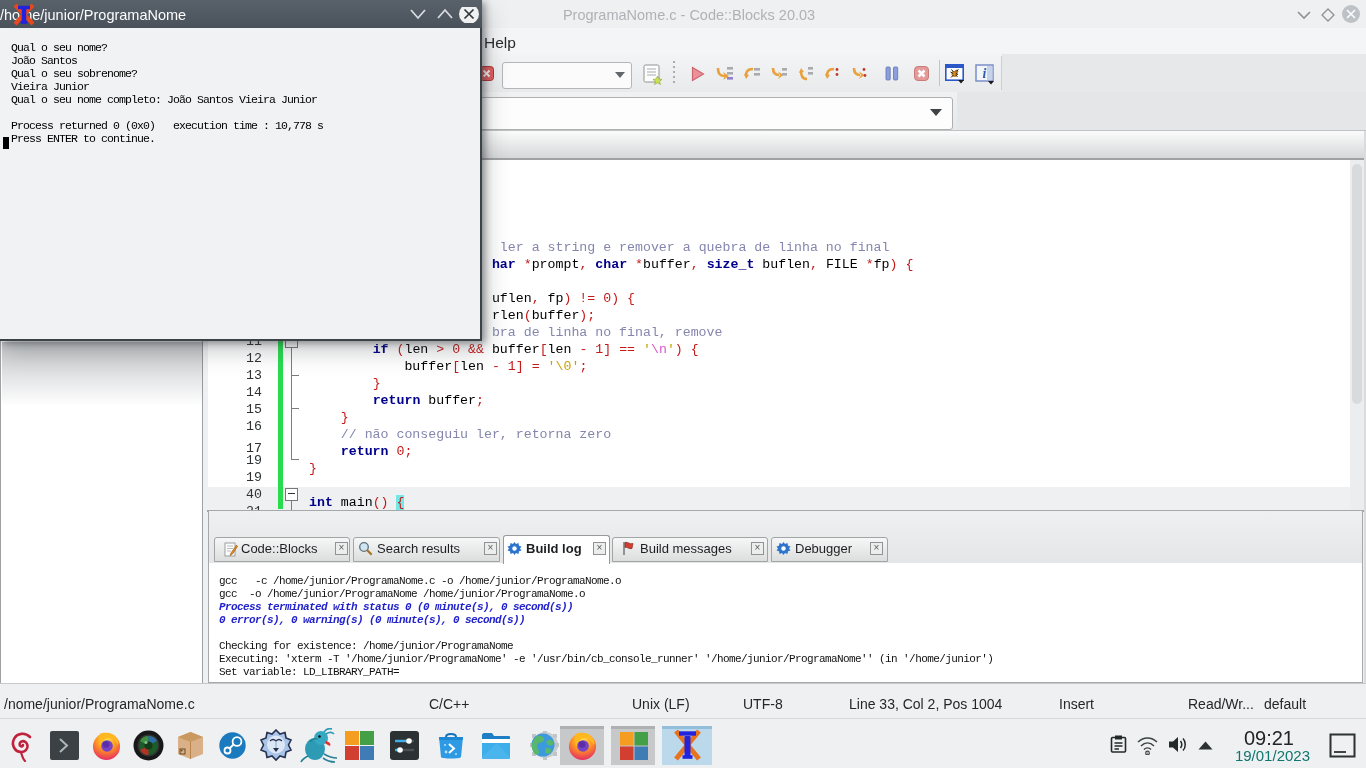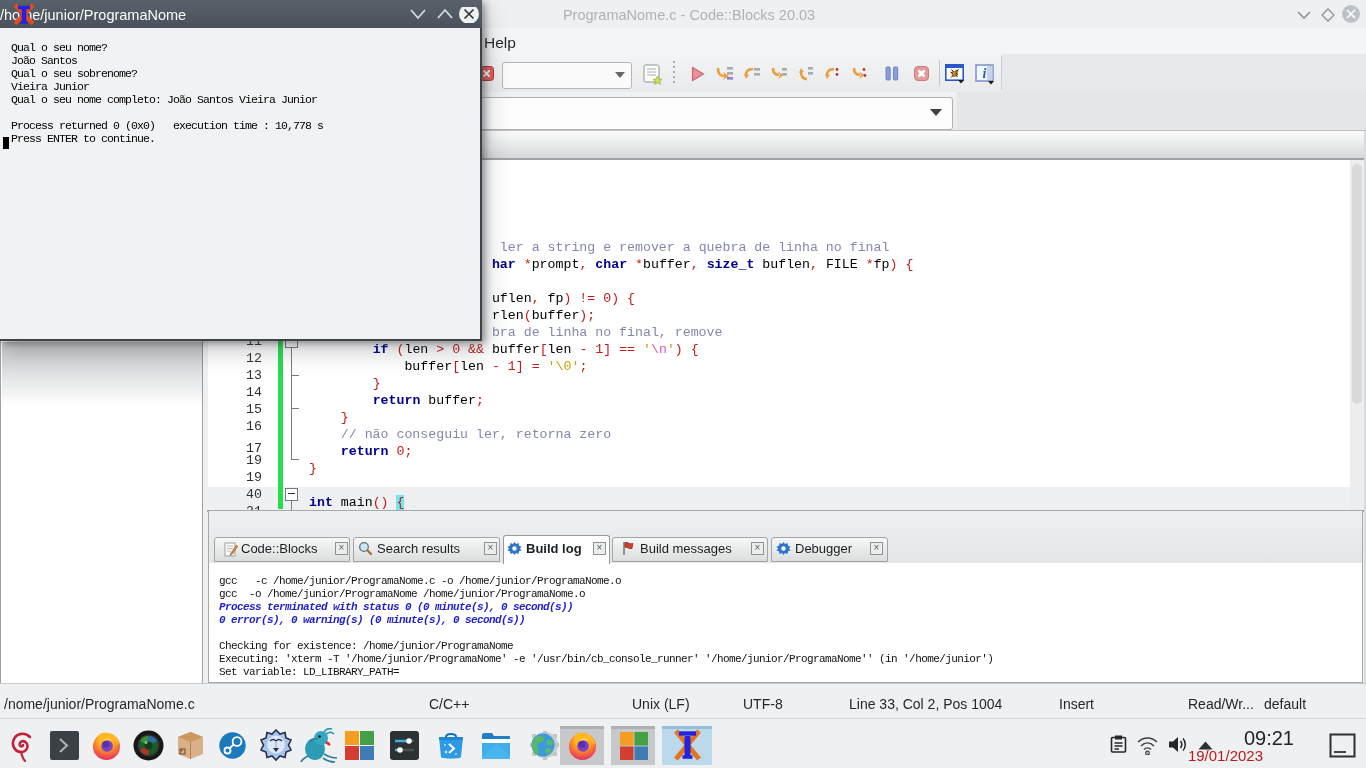--- a/index.html
+++ b/index.html
@@ -459,18 +459,18 @@
   </svg>
   <svg class="abs" style="left:1168px;top:735px" width="20" height="19" viewBox="0 0 20 19">
     <path d="M1 6.5 H5 L10 2 V17 L5 12.5 H1 Z" fill="#23282b"></path>
     <path d="M12.5 6 C14 8 14 11 12.5 13" stroke="#23282b" stroke-width="1.5" fill="none"></path>
     <path d="M15 3.5 C18 6.5 18 12.5 15 15.5" stroke="#23282b" stroke-width="1.5" fill="none"></path>
   </svg>
   <svg class="abs" style="left:1197px;top:740px" width="17" height="11" viewBox="0 0 17 11">
     <path d="M1.5 9.5 L8.5 1.5 L15.5 9.5 Z" fill="#2c3134"></path>
   </svg>
   <div class="abs" style="left:1174px;top:727px;width:120px;text-align:right;font-size:20px;color:#202427;">09:21</div>
-  <div class="abs" style="left:1143px;top:747px;width:120px;text-align:right;font-size:15px;color:#b91c1c;">19/01/2023</div>
+  <div class="abs" style="left:1190px;top:747px;width:120px;text-align:right;font-size:15px;color:#0f766e;">19/01/2023</div>
   <svg class="abs" style="left:1329px;top:733px" width="27" height="25" viewBox="0 0 27 25">
     <rect x="1.5" y="1.5" width="24" height="22" fill="none" stroke="#2c3134" stroke-width="2"></rect>
     <path d="M5 19 H17" stroke="#2c3134" stroke-width="1.8"></path>
   </svg>
 </div>
 
 </body></html>

